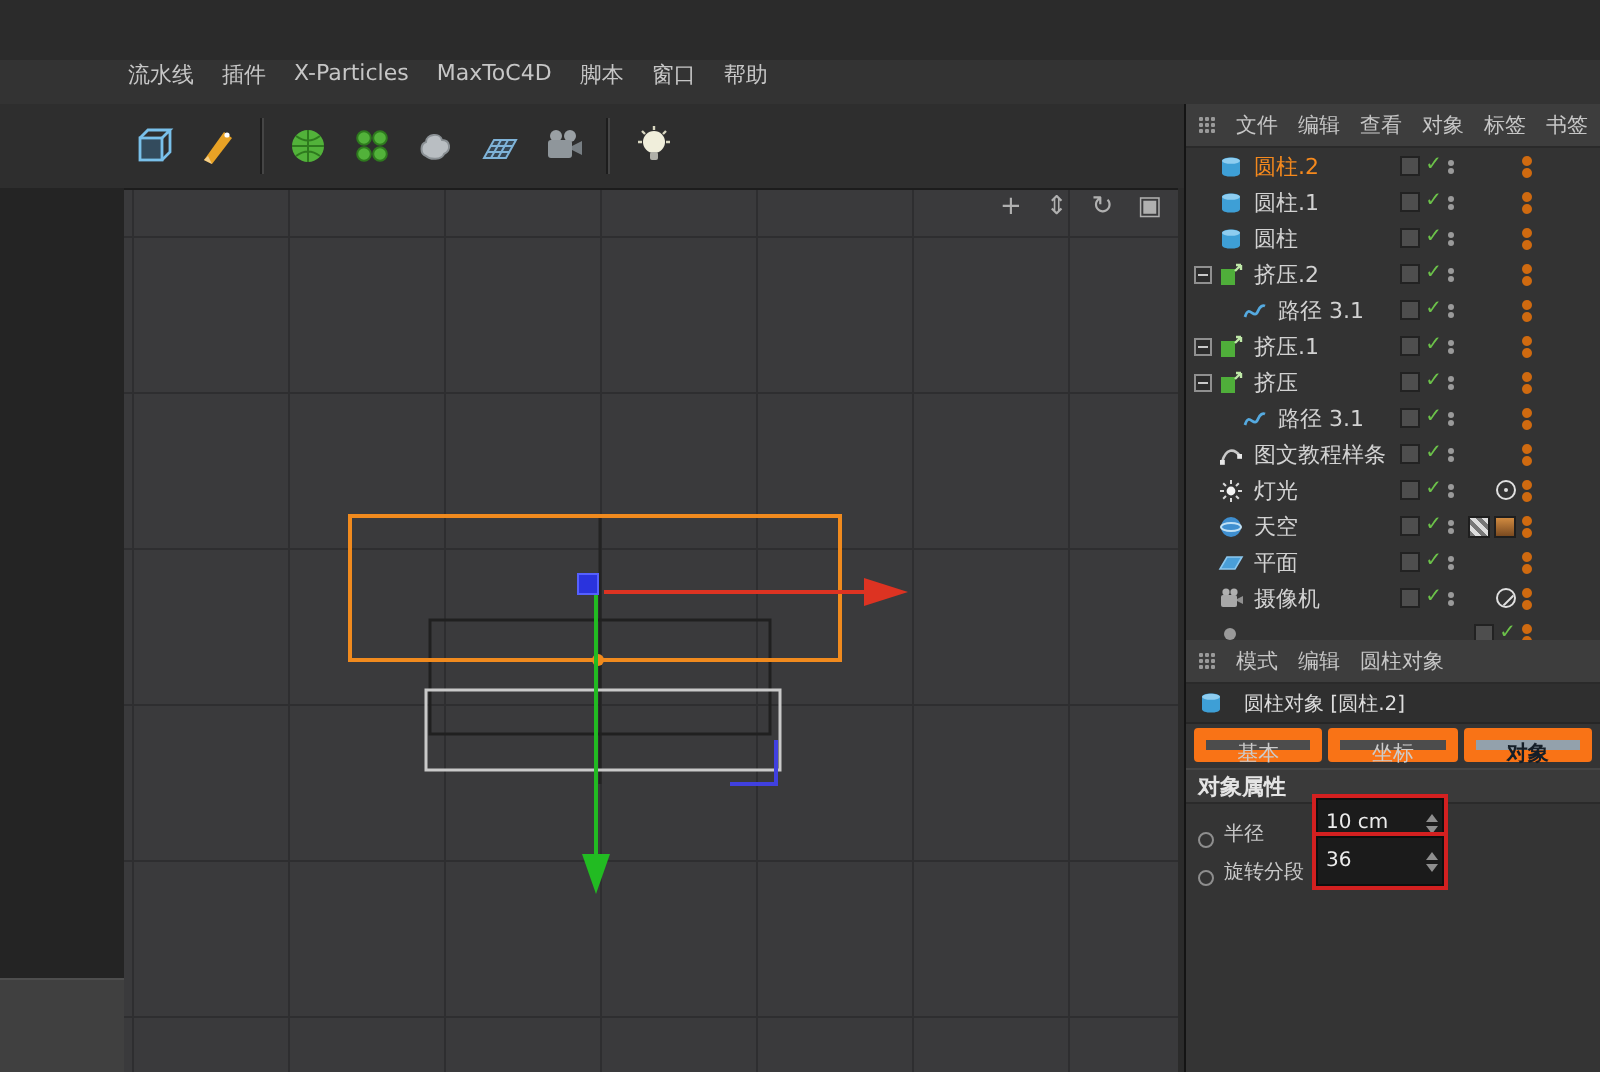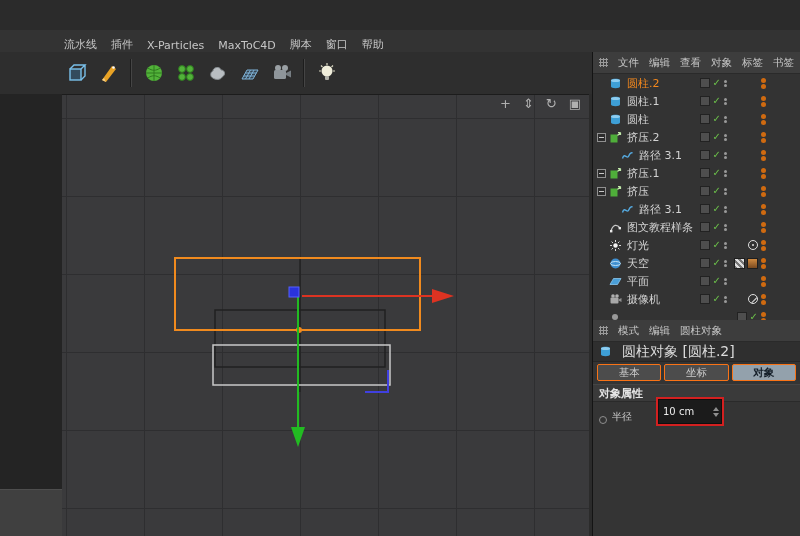--- a/index.html
+++ b/index.html
@@ -1,21 +1,21 @@
 <!DOCTYPE html>
 <html><head>
 <meta charset="utf-8">
 <style>
   *{margin:0;padding:0;box-sizing:border-box}
   html,body{width:800px;height:536px;overflow:hidden}
   body{background:#272727;font-family:"DejaVu Sans","Liberation Sans",sans-serif;color:#c8c8c8;font-size:11px}
   .app{position:relative;width:800px;height:536px;background:#2b2b2b}
 
   
-  .menubar{position:absolute;top:30px;left:0;width:800px;height:22px;background:#333;display:flex;align-items:flex-end;gap:14px;padding-left:64px}
+  .menubar{position:absolute;top:30px;left:0;width:800px;height:22px;background:#333;display:flex;align-items:flex-start;gap:14px;padding-left:64px}
   .menu-item{color:#c6c6c6;cursor:default;white-space:nowrap}
 
   
   .toolbar{position:absolute;top:52px;left:0;width:592px;height:42px;background:#2e2e2e;display:flex;align-items:center;padding-left:62px;gap:3px}
   .tool-btn{width:29px;height:32px;display:flex;align-items:center;justify-content:center;border-radius:3px}
   .tb-sep{width:2px;height:28px;margin:0 4px;border-left:1px solid #1d1d1d;border-right:1px solid #454545}
 
   
   .leftstrip{position:absolute;left:0;top:94px;width:62px;height:442px;background:#242424}
   .bl-block{position:absolute;left:0;top:489px;width:62px;height:47px;background:#404040;border-top:1px solid #4e4e4e}
@@ -48,23 +48,23 @@
   .odots i{display:block;width:5px;height:5px;border-radius:50%;background:#cf6a10;margin:1px 0}
   .tag-target{width:10px;height:10px;border:1.5px solid #e0e0e0;border-radius:50%;position:relative}
   .tag-target::after{content:"";position:absolute;left:2.5px;top:2.5px;width:2px;height:2px;background:#e0e0e0;border-radius:50%}
   .thumb{width:11px;height:11px;border:1px solid #1e1e1e}
   .thumb-checker{background:linear-gradient(45deg,#ddd 25%,#777 25%,#777 50%,#ddd 50%,#ddd 75%,#777 75%);background-size:6px 6px}
   .thumb-img{background:linear-gradient(#d08a40,#7a4a20)}
   .tag-slash{width:10px;height:10px;border:1.5px solid #e0e0e0;border-radius:50%;position:relative;overflow:hidden}
   .tag-slash::after{content:"";position:absolute;left:-1px;top:4px;width:14px;border-top:1.5px solid #e0e0e0;transform:rotate(-45deg)}
 
   .am-titlebar{height:20px;background:#2f2f2f;display:flex;align-items:center;gap:5px;padding:0 6px;border-bottom:1px solid #262626}
-  .am-title{color:#ddd;font-size:14px}
+  .am-title{color:#ddd;font-size:10px}
   .am-tabs{height:22px;display:flex;gap:3px;padding:2px 4px;background:#343434}
-  .am-tab{flex:1;height:17px;background:#4c4c4c;color:#ccc;border:1px solid #f97316;border-radius:2px;font-size:10.5px;font-family:inherit;cursor:pointer}
+  .am-tab{flex:1;height:17px;background:#4c4c4c;color:#ccc;border:6px solid #f97316;border-radius:2px;font-size:10.5px;font-family:inherit;cursor:pointer}
   .am-tab.active{background:#93a1ac;color:#141e28;font-weight:bold}
   .am-section{height:18px;background:#3a3a3a;border-top:1px solid #454545;border-bottom:1px solid #2a2a2a;display:flex;align-items:center;padding-left:6px;color:#e4e4e4;font-size:11px;font-weight:600}
   .am-rows{flex:1;padding-top:3px}
   .am-row{height:19px;display:flex;align-items:flex-end;padding-left:6px}
   .keycircle{width:8px;height:8px;border:1.5px solid #8e8e8e;border-radius:50%;margin-right:5px;flex:none}
   .am-label{width:46px;color:#c8c8c8;font-size:10px;white-space:nowrap;overflow:hidden;flex:none}
   .am-input{width:64px;height:25px;background:#1b1b1b;border:1px solid #0f0f0f;display:flex;align-items:center;padding:0 2px 0 4px}
   .am-input.hl{outline:2px solid #d32020}
   .am-value{color:#ececec;font-size:10px;white-space:nowrap}
   .spin{margin-left:auto;display:flex;flex-direction:column;gap:2px}
@@ -572,18 +572,29 @@
           <span class="am-value">10 cm</span>
           <span class="spin">
               <i class="up"></i>
               <i class="down"></i>
             </span>
         </div>
       </div>
 
 
 
+      <div class="am-row">
+        <span class="keycircle"></span>
+        <span class="am-label">旋转分段</span>
+        <div class="am-input hl">
+          <span class="am-value">36</span>
+          <span class="spin">
+              <i class="up"></i>
+              <i class="down"></i>
+            </span>
+        </div>
+      </div>
 
 
     </div>
   </div>
 
 </div>
 
 </body></html>

